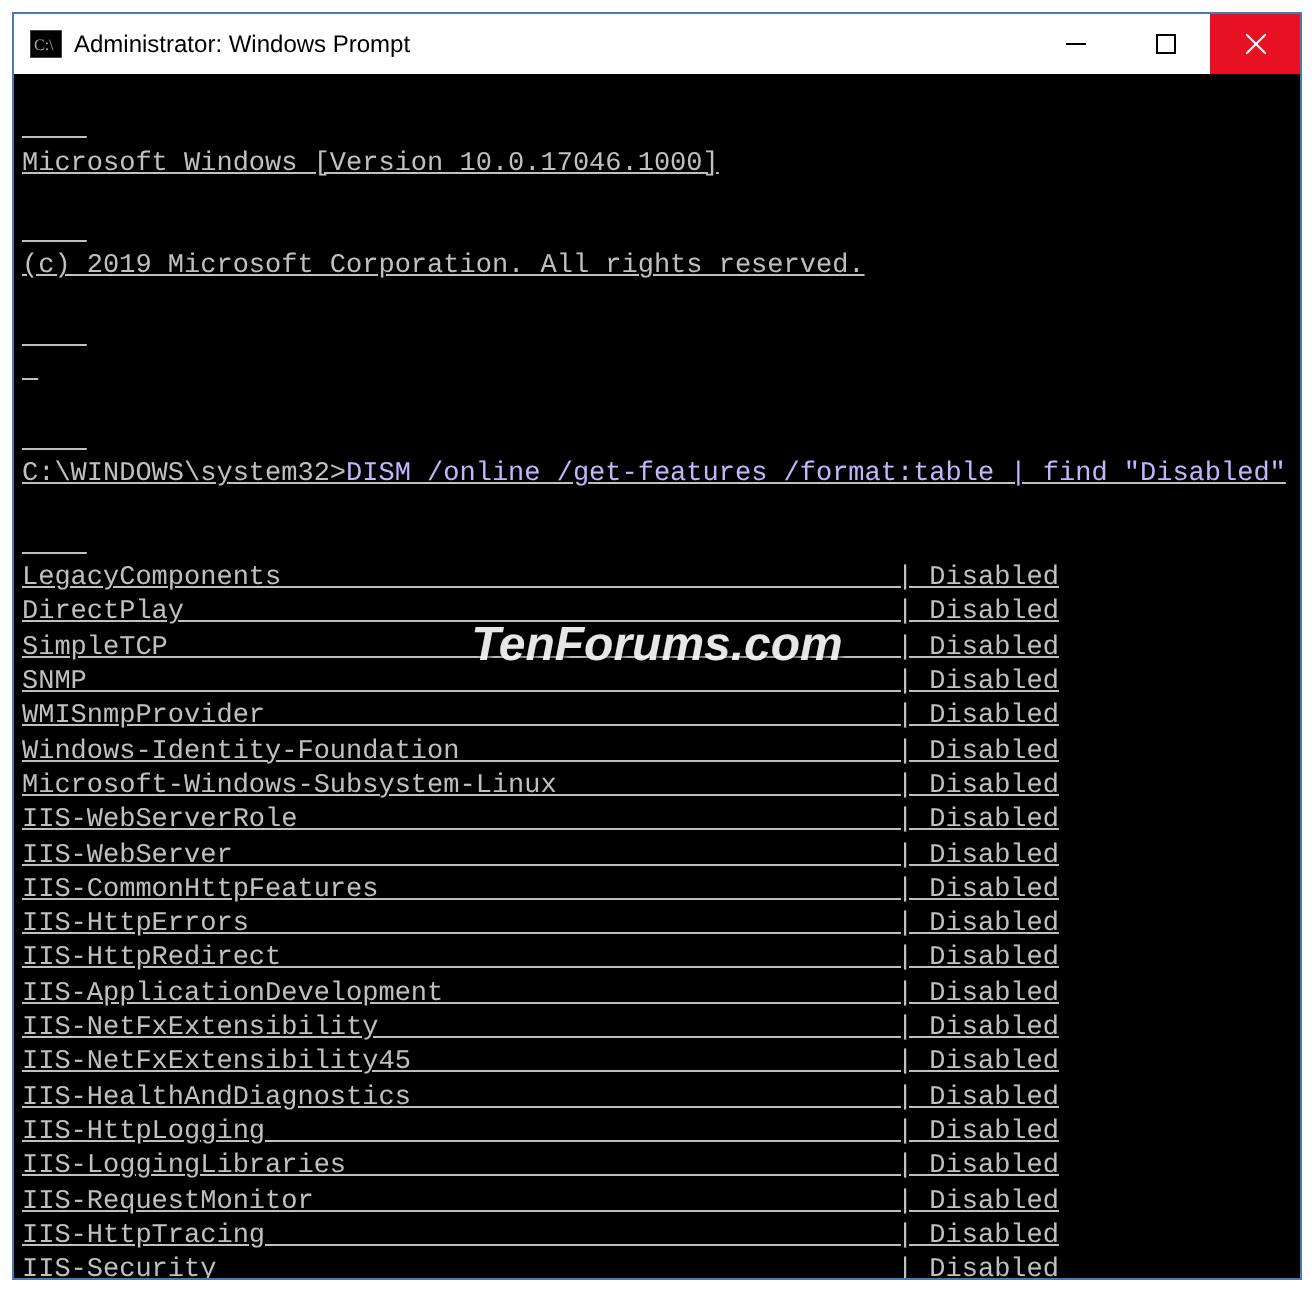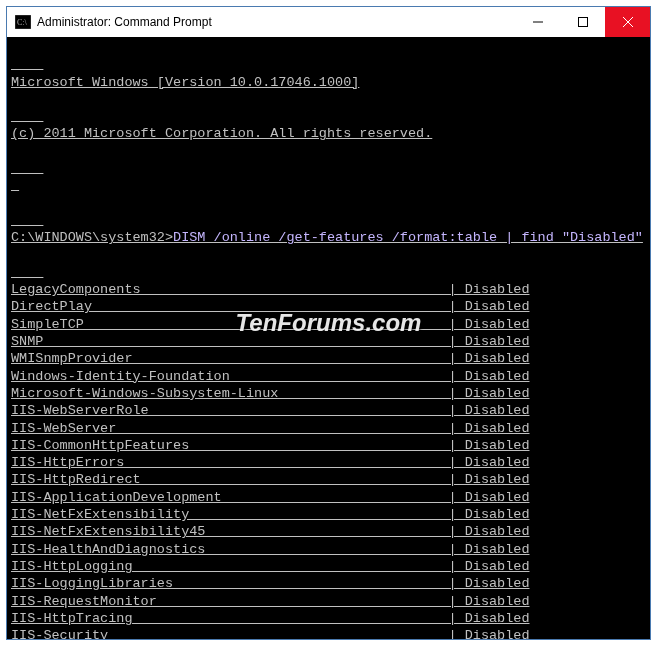--- a/index.html
+++ b/index.html
@@ -108,21 +108,21 @@
 <body>
 
 <div class="window">
   <div class="titlebar">
     <span class="titlebar-icon">
       <svg width="16" height="14" viewBox="0 0 16 14">
         <rect x="0" y="0" width="16" height="14" fill="#000" stroke="#888" stroke-width="0.5"></rect>
         <text x="2" y="10" fill="#aaa" font-size="8" font-family="Consolas">C:\</text>
       </svg>
     </span>
-    <span class="titlebar-text">Administrator: Command Prompt</span>
+    <span class="titlebar-text">Administrator: Windows Prompt</span>
     <div class="win-controls">
       <div class="win-btn">
         <svg width="10" height="10">
             <line x1="0" y1="5" x2="10" y2="5" stroke="#000" stroke-width="1"></line>
           </svg>
       </div>
       <div class="win-btn">
         <svg width="10" height="10">
             <rect x="0.5" y="0.5" width="9" height="9" fill="none" stroke="#000" stroke-width="1"></rect>
           </svg>
@@ -131,20 +131,20 @@
         <svg width="10" height="10">
             <line x1="0" y1="0" x2="10" y2="10" stroke="#fff" stroke-width="1"></line>
             <line x1="10" y1="0" x2="0" y2="10" stroke="#fff" stroke-width="1"></line>
           </svg>
       </div>
     </div>
   </div>
 
   <div class="console">
     <span class="row">Microsoft Windows [Version 10.0.17046.1000]</span>
-    <span class="row">(c) 2011 Microsoft Corporation. All rights reserved.</span>
+    <span class="row">(c) 2019 Microsoft Corporation. All rights reserved.</span>
     <span class="row"> </span>
     <span class="row prompt-line"><span>C:\WINDOWS\system32&gt;</span><span class="cmd-text">DISM /online /get-features /format:table | find "Disabled"</span></span>
     <div id="feature-rows"><span class="row">LegacyComponents                                      | Disabled</span><span class="row">DirectPlay                                            | Disabled</span><span class="row">SimpleTCP                                             | Disabled</span><span class="row">SNMP                                                  | Disabled</span><span class="row">WMISnmpProvider                                       | Disabled</span><span class="row">Windows-Identity-Foundation                           | Disabled</span><span class="row">Microsoft-Windows-Subsystem-Linux                     | Disabled</span><span class="row">IIS-WebServerRole                                     | Disabled</span><span class="row">IIS-WebServer                                         | Disabled</span><span class="row">IIS-CommonHttpFeatures                                | Disabled</span><span class="row">IIS-HttpErrors                                        | Disabled</span><span class="row">IIS-HttpRedirect                                      | Disabled</span><span class="row">IIS-ApplicationDevelopment                            | Disabled</span><span class="row">IIS-NetFxExtensibility                                | Disabled</span><span class="row">IIS-NetFxExtensibility45                              | Disabled</span><span class="row">IIS-HealthAndDiagnostics                              | Disabled</span><span class="row">IIS-HttpLogging                                       | Disabled</span><span class="row">IIS-LoggingLibraries                                  | Disabled</span><span class="row">IIS-RequestMonitor                                    | Disabled</span><span class="row">IIS-HttpTracing                                       | Disabled</span><span class="row">IIS-Security                                          | Disabled</span></div>
   </div>
 </div>
 
 <div class="watermark">TenForums.com</div>
 
 </body></html>

